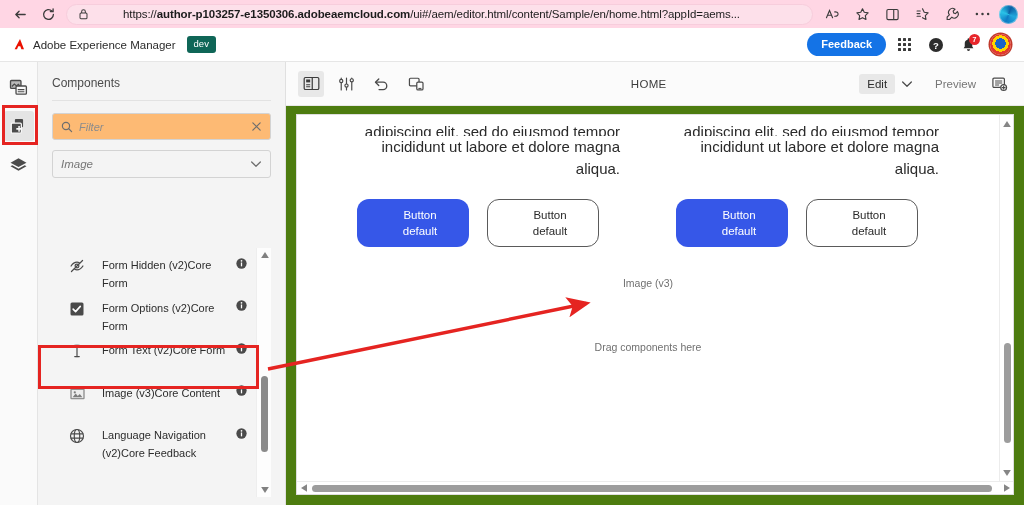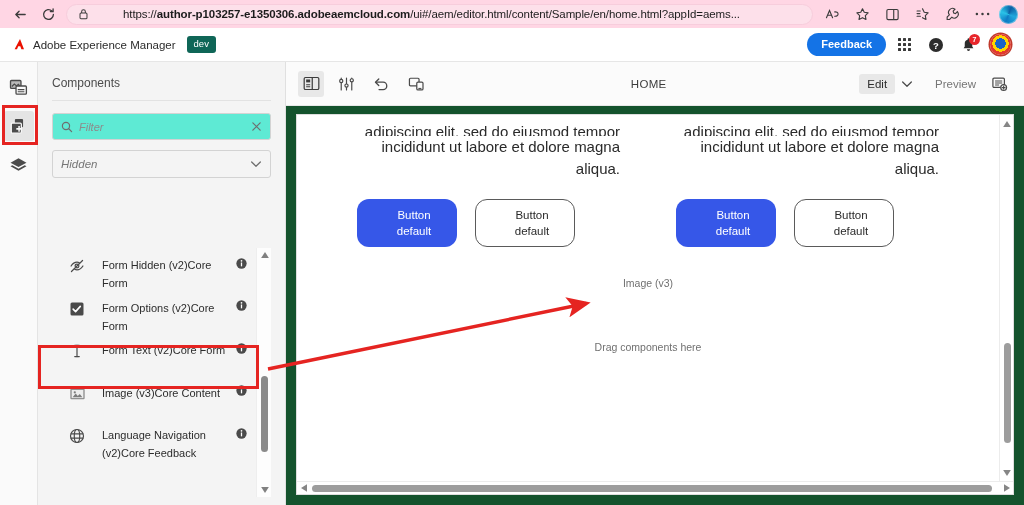--- a/index.html
+++ b/index.html
@@ -100,21 +100,21 @@
   .side-panel {
     position: absolute; left: 38px; top: 62px; width: 248px; bottom: 0;
     background: #f4f4f4; border-right: 1px solid #e0e0e0;
   }
   .sp-title {
     font-size: 12px; color: #4b4b4b; padding: 14px 14px 10px 14px;
   }
   .sp-divider { height: 1px; background: #e2e2e2; margin: 0 14px; }
   .filter-wrap { padding: 12px 14px 0 14px; }
   .filter-box {
-    height: 27px; background: #5eead4; border: 1px solid #d3d3d3; border-radius: 3px;
+    height: 27px; background: #fdba74; border: 1px solid #d3d3d3; border-radius: 3px;
     display: flex; align-items: center; padding: 0 8px;
   }
   .filter-box input {
     flex: 1 1 auto; border: none; outline: none; font-size: 11px;
     font-style: italic; color: #6e6e6e; background: transparent;
     font-family: inherit; padding-left: 6px;
   }
   .filter-box input::placeholder { color: #8c8c8c; font-style: italic; }
   .clear-x { cursor: pointer; color: #6e6e6e; display:flex; }
   .group-wrap { padding: 10px 14px 0 14px; }
@@ -163,21 +163,21 @@
 
   
   .annot-box {
     position: absolute; border: 3px solid #e52421; pointer-events: none; z-index: 40;
   }
   .annot-arrow { position: absolute; left: 0; top: 0; width: 1024px; height: 505px; z-index: 39; pointer-events: none; }
 
   
   .editor-area {
     position: absolute; left: 286px; top: 62px; right: 0; bottom: 0;
-    background: #14532d;
+    background: #4d7c0f;
   }
   .editor-toolbar {
     height: 44px; background: #fbfbfb; border-bottom: 1px solid #e8e8e8;
     display: flex; align-items: center; padding: 0 12px;
   }
   .tb-icon {
     width: 26px; height: 26px; display: flex; align-items: center;
     justify-content: center; margin-right: 9px; color: #4a4a4a;
     border-radius: 3px; cursor: pointer;
   }
@@ -213,21 +213,21 @@
     overflow: hidden; padding: 0 60px;
   }
   .two-col { display: flex; gap: 56px; padding-top: 6px; }
   .col { flex: 1 1 0; min-width: 0; }
   .lorem {
     font-size: 15px; color: #2a2a2a; line-height: 22px; text-align: right;
   }
   .lorem .clipped { display: block; height: 15px; overflow: hidden; }
   .btn-row { display: flex; gap: 18px; margin-top: 19px; }
   .page-btn {
-    width: 100px; height: 48px; border-radius: 12px; font-size: 11.5px;
+    width: 112px; height: 48px; border-radius: 12px; font-size: 11.5px;
     line-height: 16px; display: flex; flex-direction: column;
     justify-content: center; padding-left: 14px; cursor: pointer;
     font-family: inherit;
   }
   .page-btn.primary { background: #3657e8; color: #fff; border: none; }
   .page-btn.secondary { background: #fff; color: #2a2a2a; border: 1px solid #5a5a5a; }
   .placeholder-label {
     text-align: center; font-size: 10.5px; color: #707070; margin-top: 30px;
   }
   .drop-label {
@@ -413,21 +413,21 @@
         <span class="clear-x">
           <svg width="11" height="11" viewBox="0 0 12 12" stroke="#6e6e6e" stroke-width="1.3" stroke-linecap="round">
               <path d="M2 2l8 8M10 2l-8 8"></path>
             </svg>
         </span>
       </div>
     </div>
 
     <div class="group-wrap">
       <div class="group-box">
-        <span class="lbl">Hidden</span>
+        <span class="lbl">Image</span>
         <span style="display:flex;">
           <svg width="12" height="8" viewBox="0 0 13 9" fill="none" stroke="#6e6e6e" stroke-width="1.4" stroke-linecap="round" stroke-linejoin="round">
               <path d="M1.6 2.2L6.5 7l4.9-4.8"></path>
             </svg>
         </span>
       </div>
     </div>
 
     <div class="comp-list">
       <div class="comp-scroll" id="comp-scroll">

